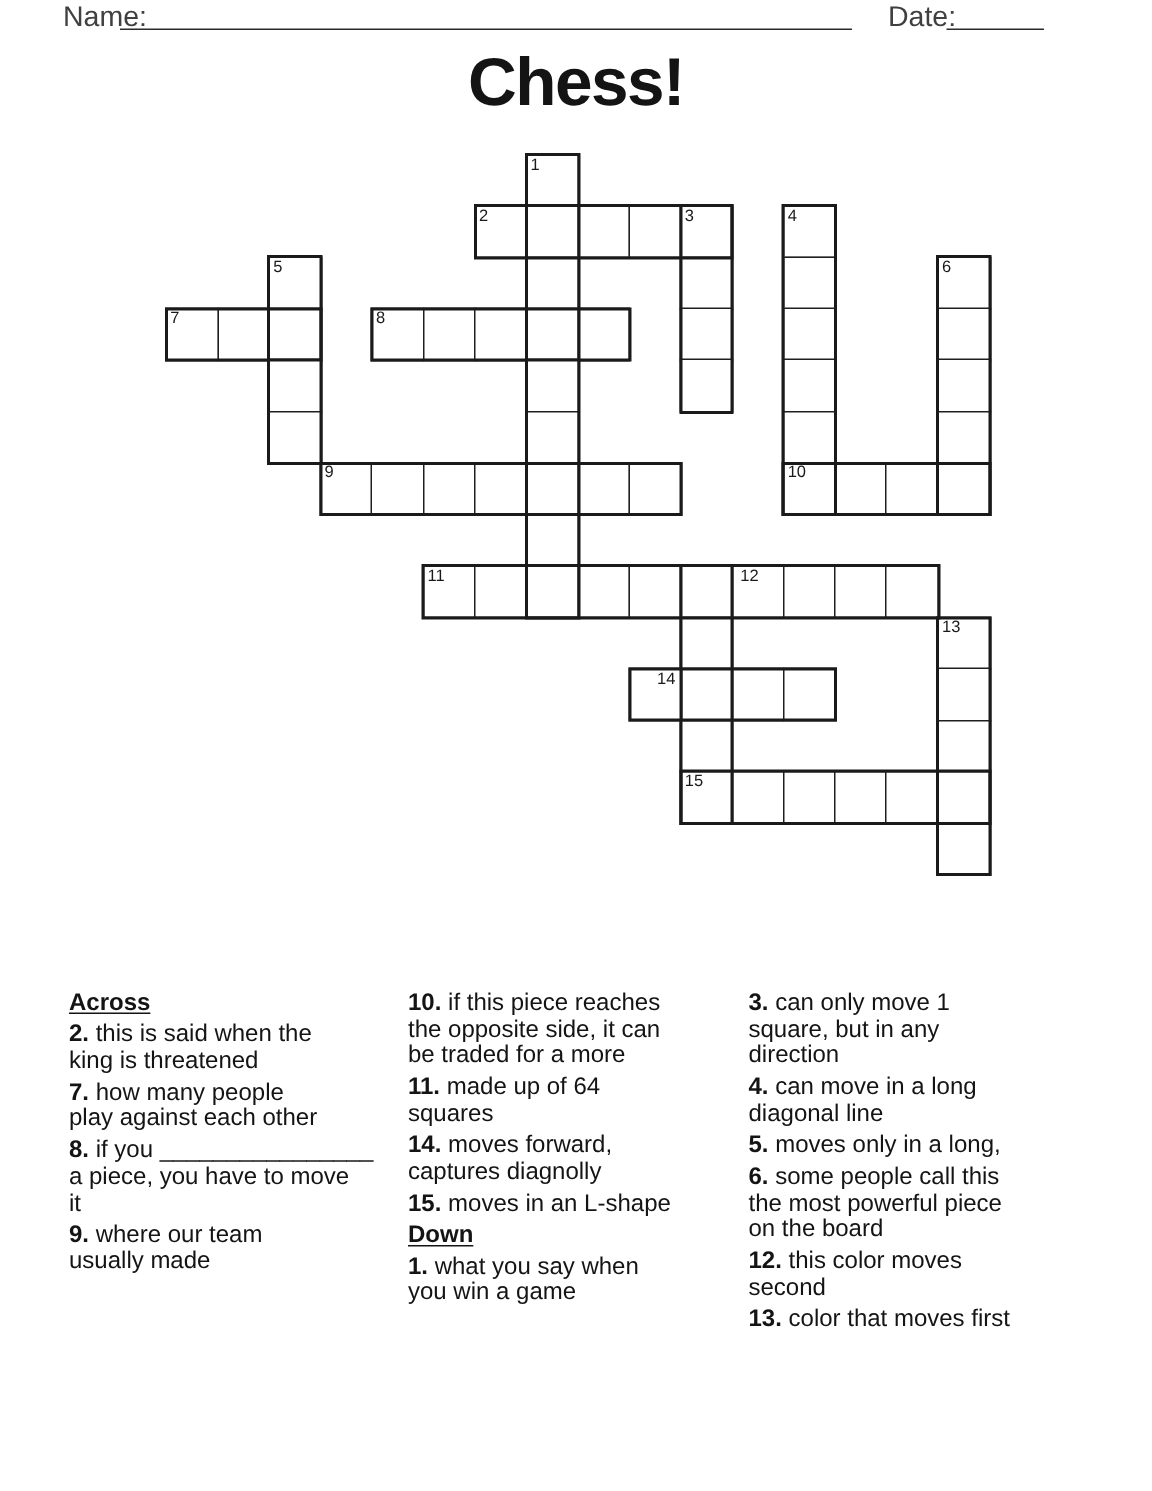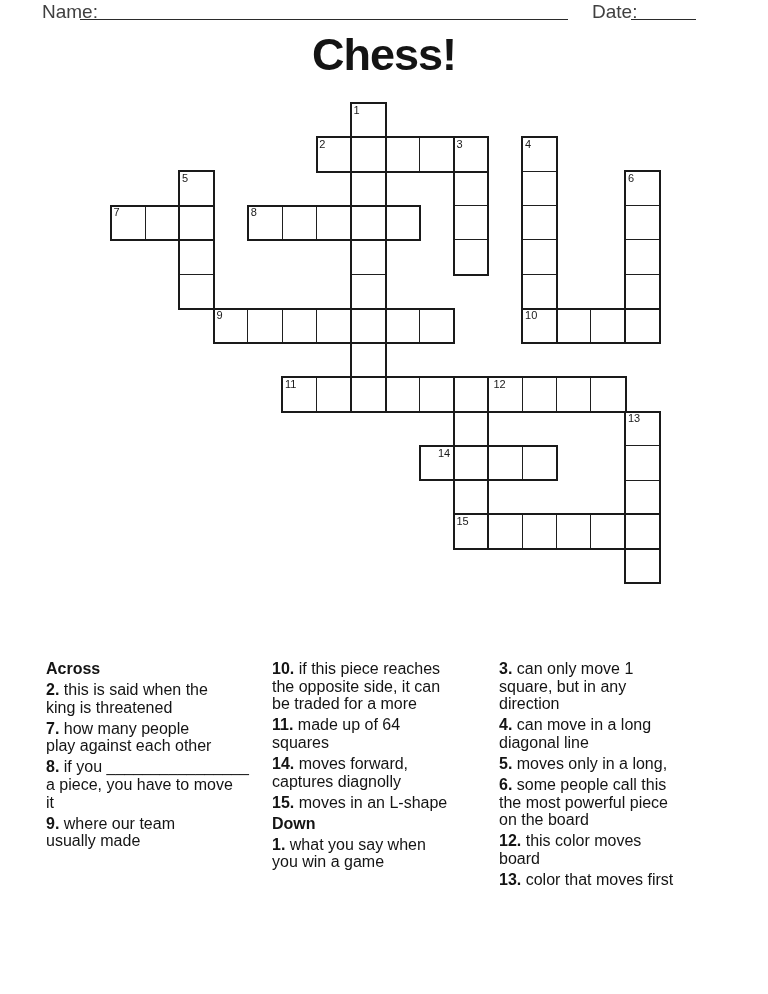--- a/index.html
+++ b/index.html
@@ -22,21 +22,21 @@
   .word-outline{
     position:absolute;box-sizing:border-box;background:transparent;
     border:2.4px solid #1a1a1a;pointer-events:none;
   }
   .cellnum{
     position:absolute;font-size:11px;line-height:11px;color:#1a1a1a;
   }
   #clues{position:absolute;left:0;top:0;width:768px;height:994px;}
   .clue-col{position:absolute;top:660px;font-size:16px;line-height:17.6px;}
   .blk{margin-bottom:3.5px;}
-  .blk.h{font-weight:700;text-underline-offset:2px;}
+  .blk.h{font-weight:700;text-decoration:underline;text-underline-offset:2px;}
   .cl{white-space:nowrap;}
   .cl b{font-weight:700;}
 </style>
 </head>
 <body>
 
 <div id="page">
 
   <div class="hdr-label abs" style="left:42px;top:4px">Name:</div>
   <div class="rule abs" style="left:80px;top:18.5px;width:488px"></div>
@@ -206,21 +206,21 @@
         <div class="blk">
           <div class="cl"><b>5.</b> moves only in a long,</div>
         </div>
         <div class="blk">
           <div class="cl"><b>6.</b> some people call this</div>
           <div class="cl">the most powerful piece</div>
           <div class="cl">on the board</div>
         </div>
         <div class="blk">
           <div class="cl"><b>12.</b> this color moves</div>
-          <div class="cl">board</div>
+          <div class="cl">second</div>
         </div>
         <div class="blk">
           <div class="cl"><b>13.</b> color that moves first</div>
         </div>
       </div>
     </div>
 
 </div>
 
 </body></html>

